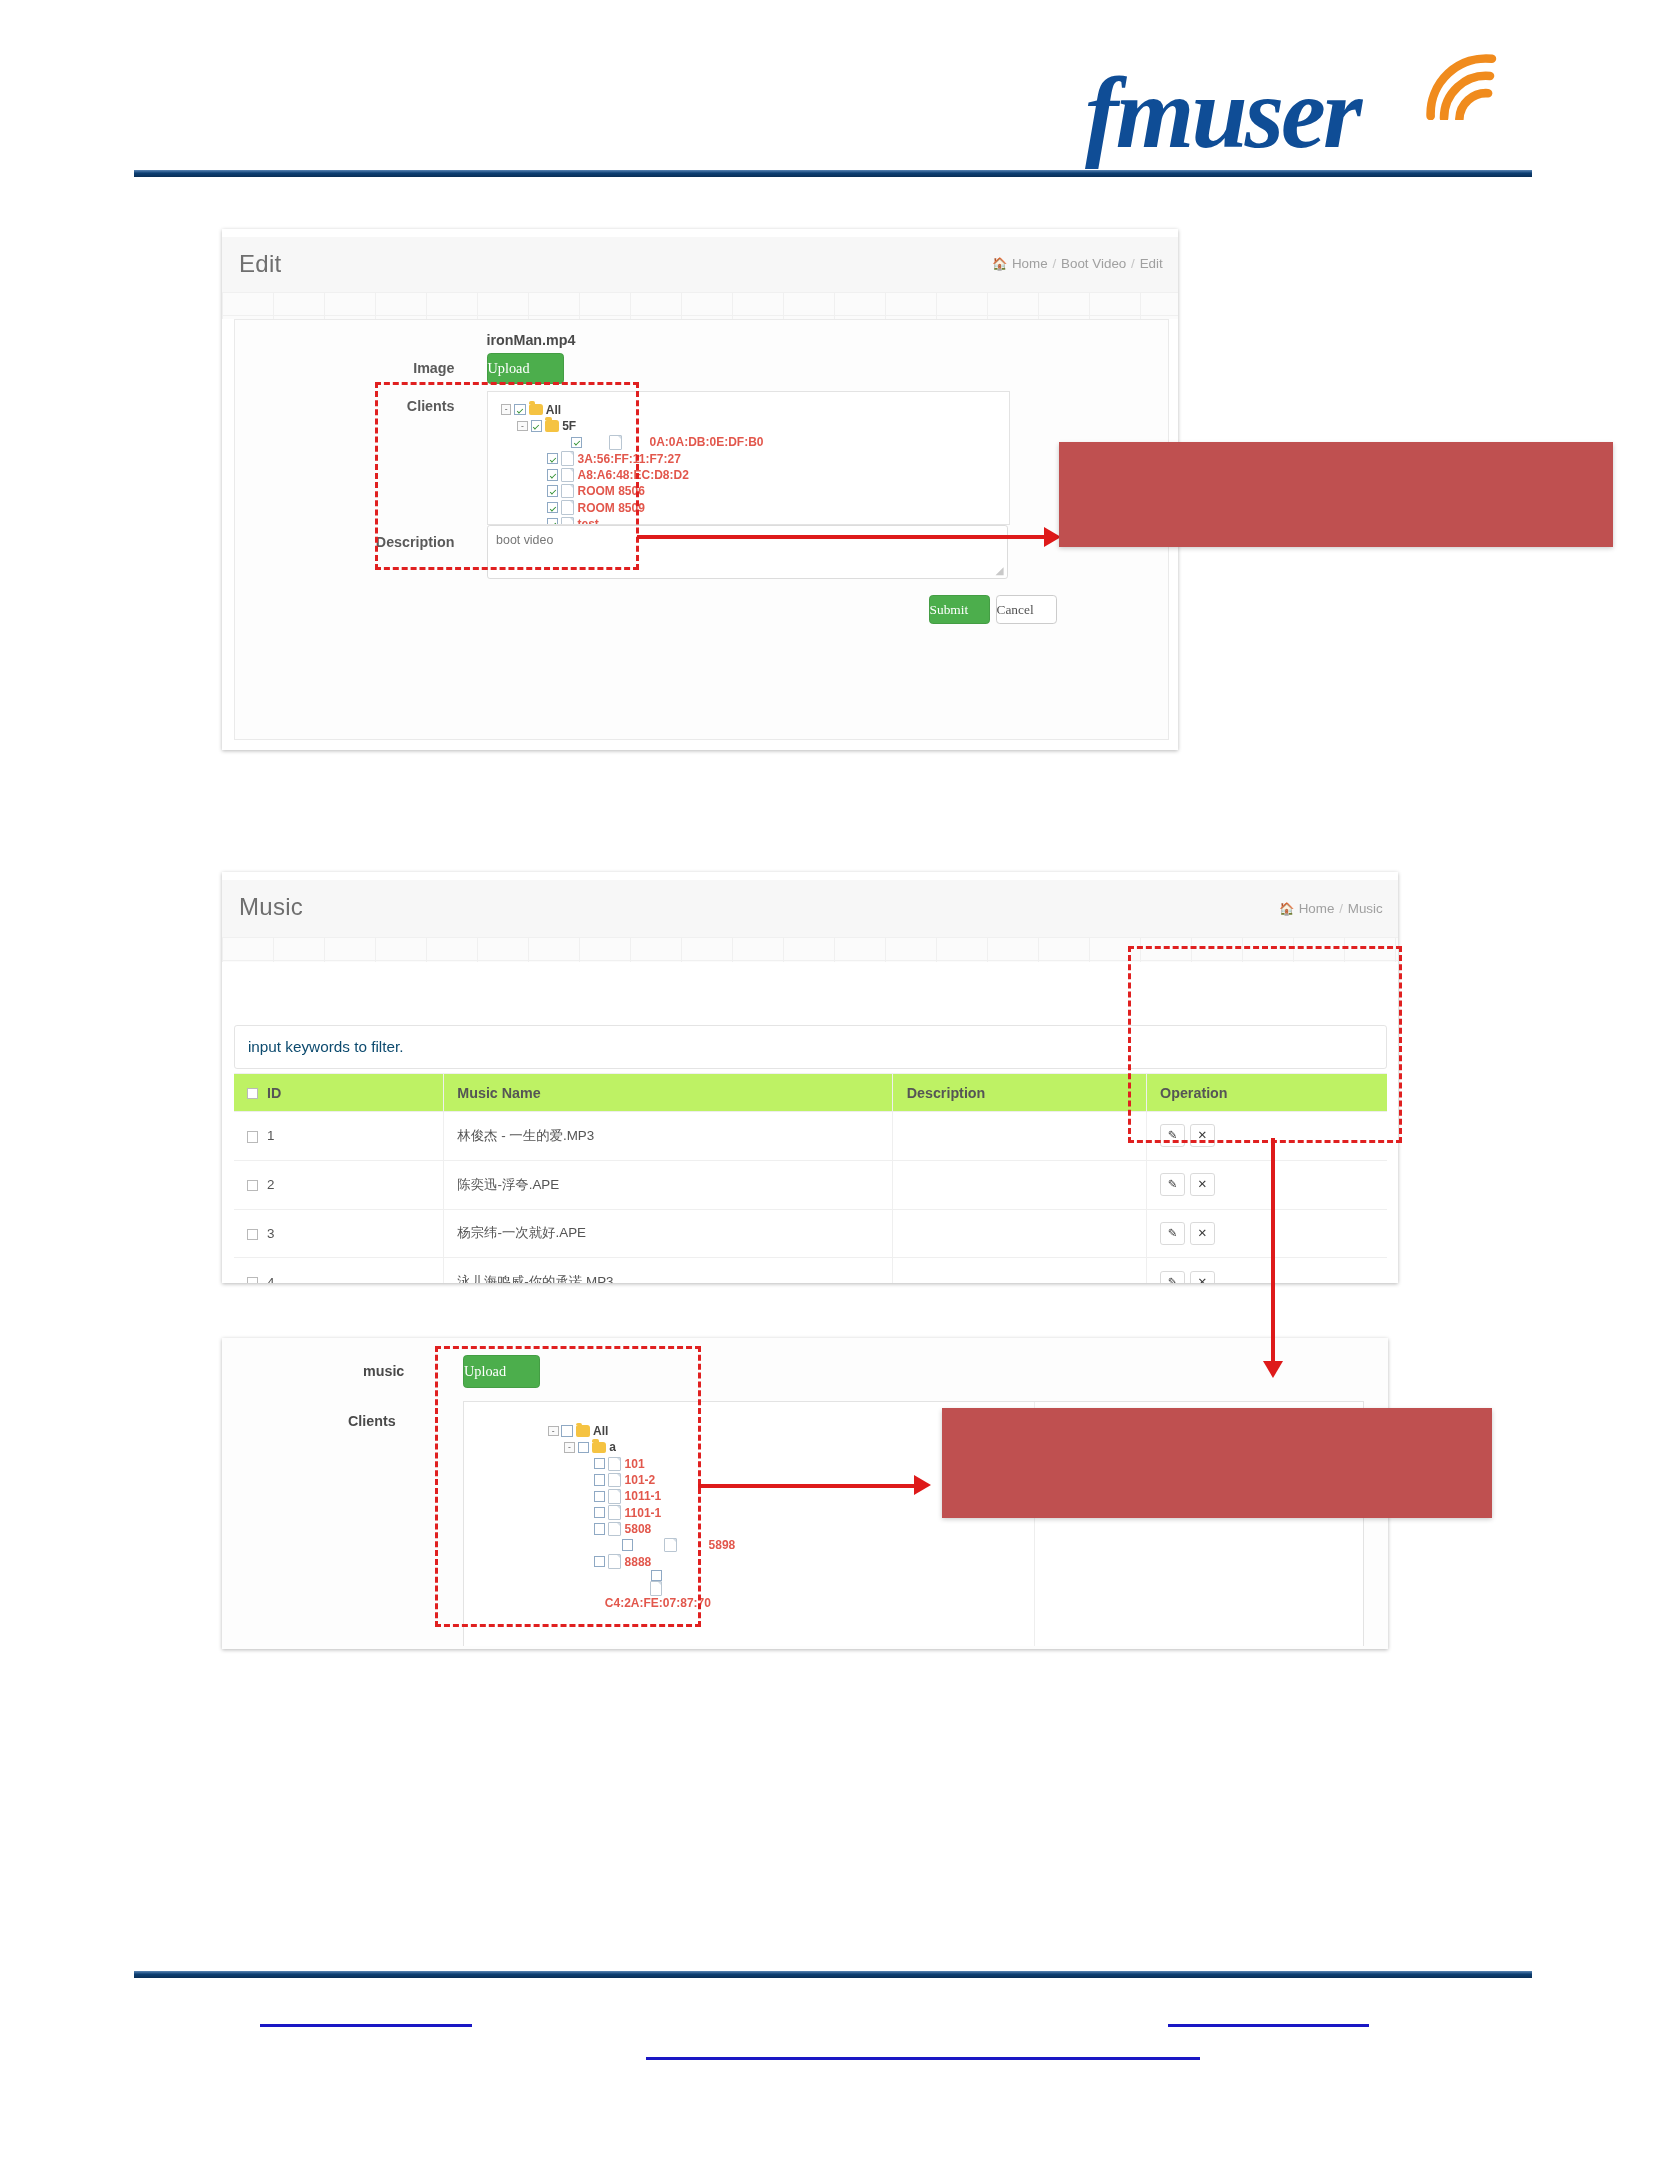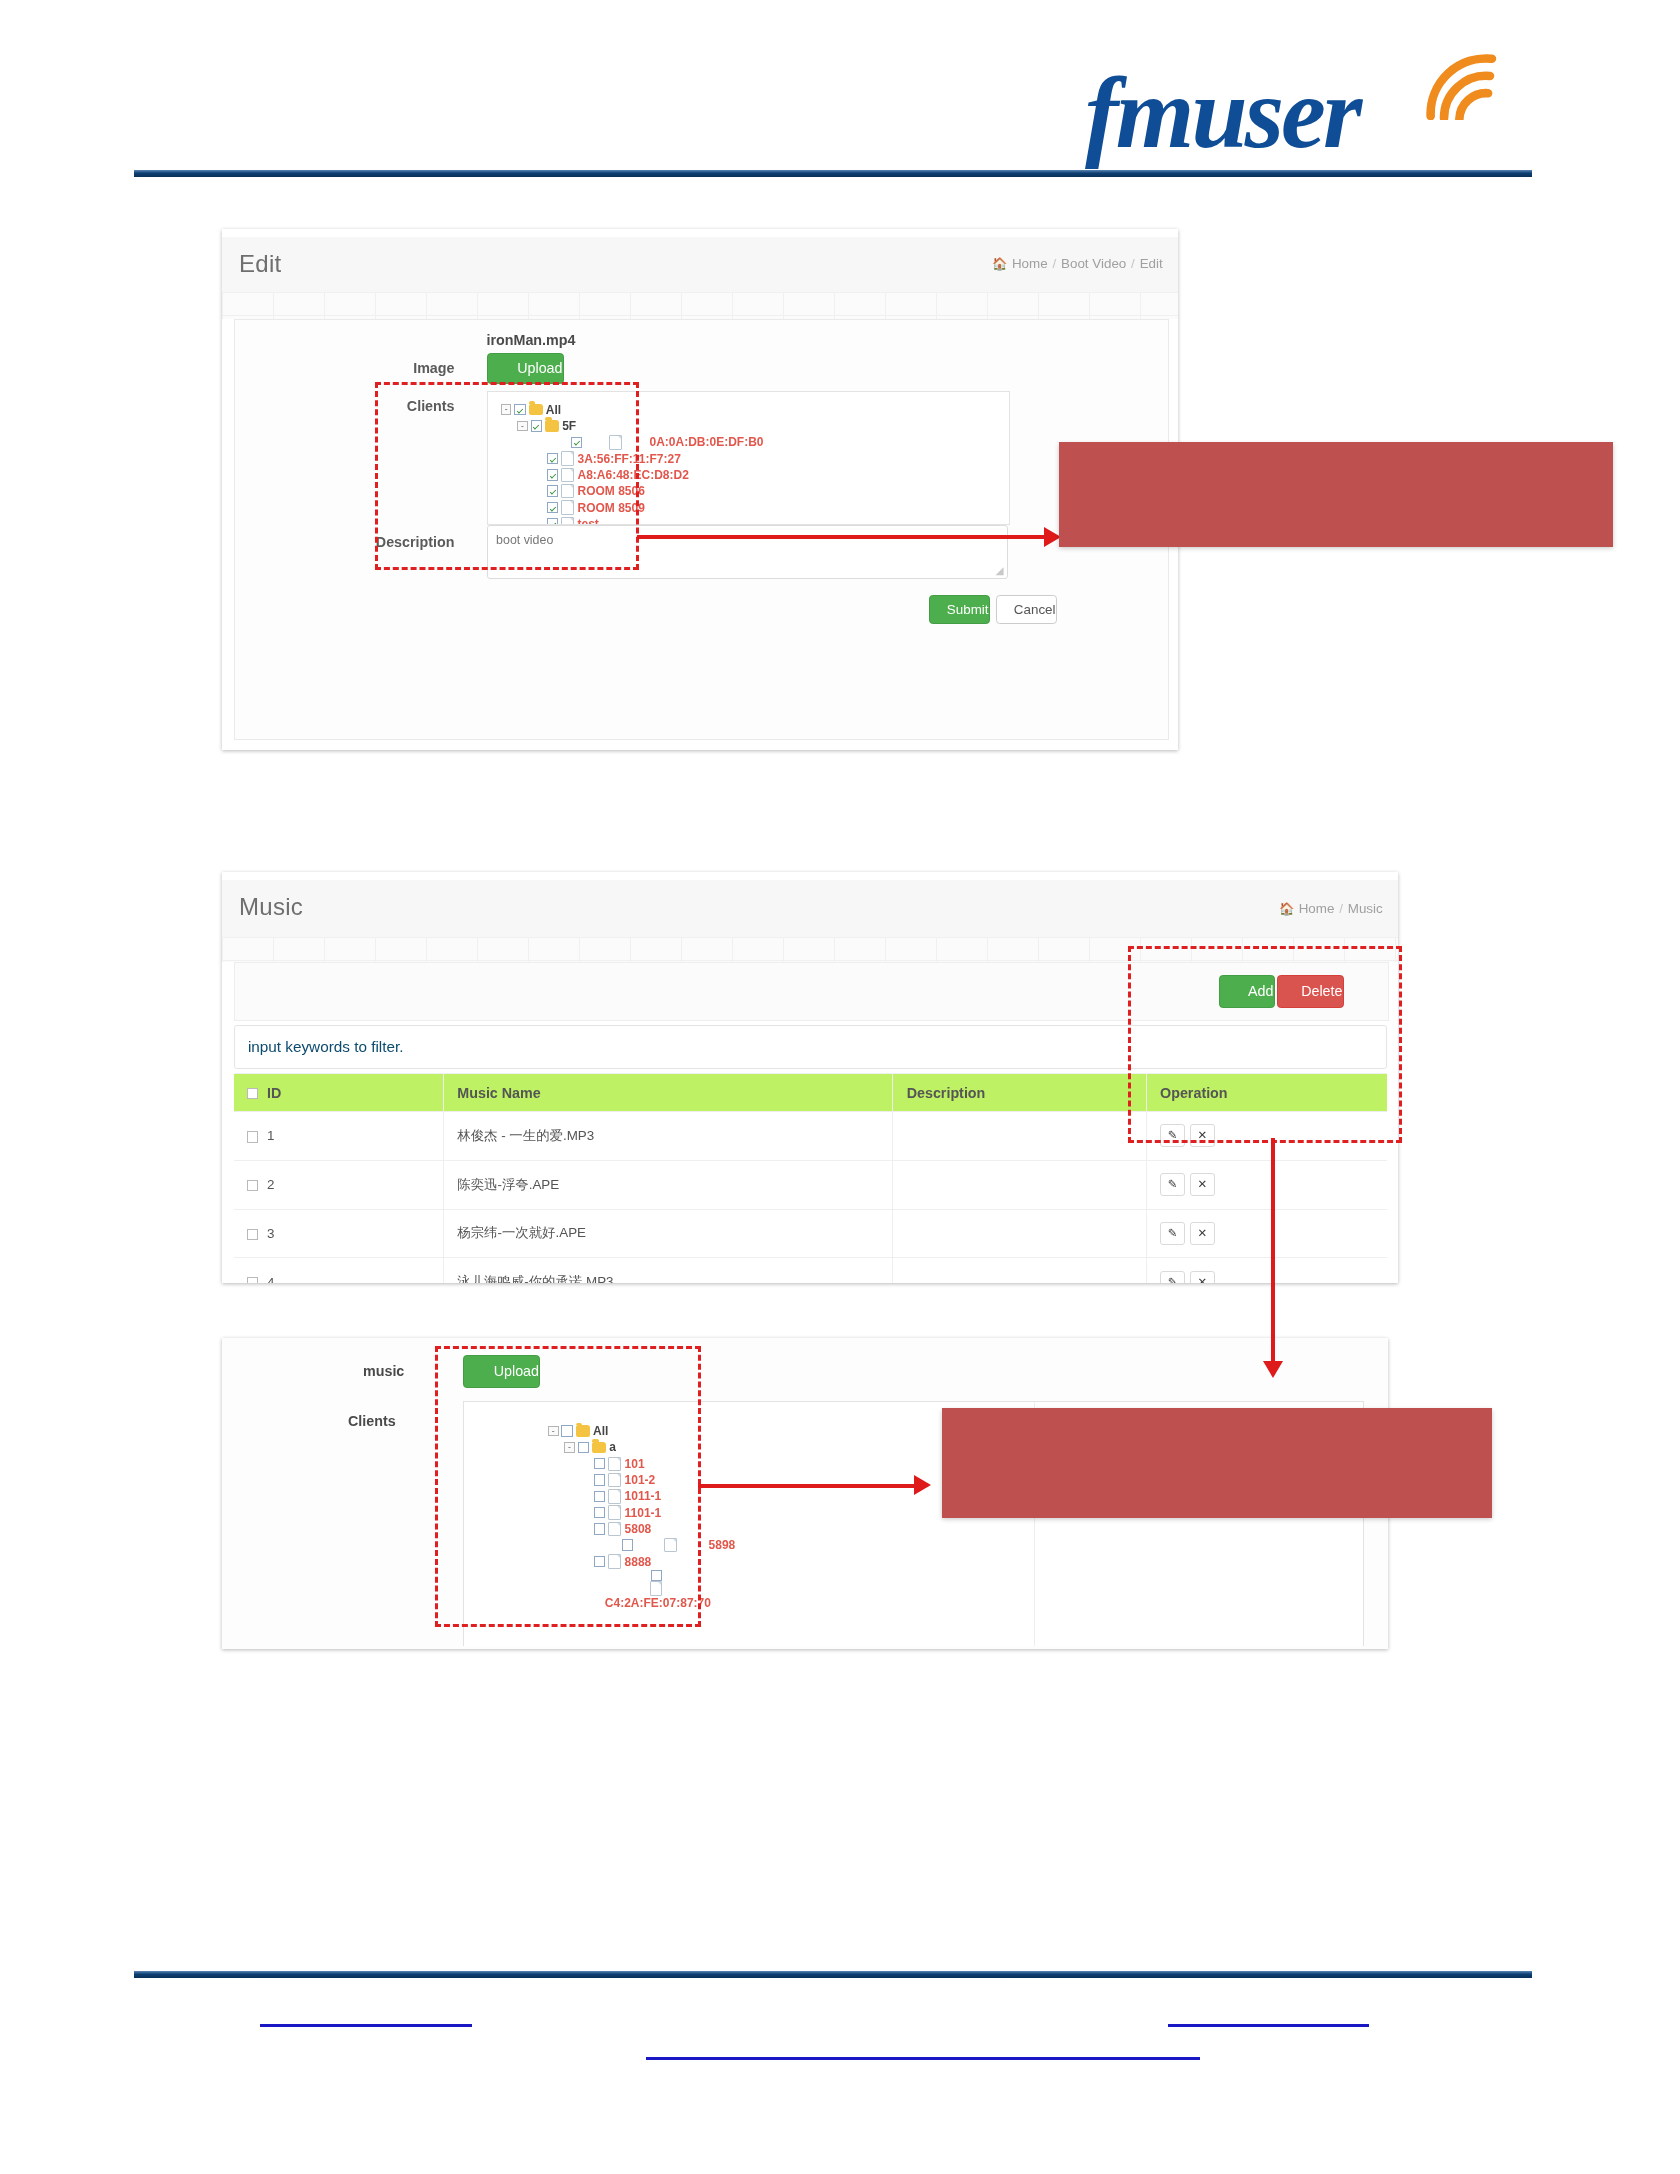--- a/index.html
+++ b/index.html
@@ -47,21 +47,21 @@
   .grid-strip{background:#fbfbfb;
     background-image:linear-gradient(90deg,#f0f0f0 1px,transparent 1px),
                      linear-gradient(#f0f0f0 1px,transparent 1px);
     background-size:51px 23px;}
   .body-card{background:#fdfdfd;border:1px solid #eaeaea;}
 
   
   .flabel{position:absolute;color:#5a5a5a;font-size:14.3px;font-weight:bold;text-align:right;}
   .fname{position:absolute;color:#4a4a4a;font-size:14.3px;font-weight:bold;}
   .btn{display:inline-block;border-radius:3.8px;font-size:14.3px;
-       text-align:right;cursor:pointer;border:1px solid transparent;}
+       text-align:left;cursor:pointer;border:1px solid transparent;font-family:Liberation Serif, serif;}
   .btn-green{background:#4cae4c;border-color:#449d44;color:#fff;}
   .btn-red{background:#d9534f;border-color:#d43f3a;color:#fff;}
   .btn-white{background:#fff;border-color:#ccc;color:#555;}
 
   .tree-box{position:absolute;background:#fff;border:1px solid #e3e3e3;overflow:hidden;}
   .tnode{display:flex;align-items:center;height:16.3px;white-space:nowrap;}
   .texp{width:10.5px;height:10.5px;border:1px solid #b4b4b4;background:#fafafa;
         font-size:8.6px;line-height:8.6px;text-align:center;color:#666;margin-right:2.9px;
         box-sizing:border-box;}
   .texp-blank{width:10.5px;height:10.5px;margin-right:2.9px;}
@@ -214,24 +214,20 @@
 
     <div class="panel-top" style="position:absolute;left:0;top:7.6px;width:100%;height:57px;">
       <div class="panel-title" style="left:17px;top:13.4px;">Music</div>
       <div class="crumb" style="top:21px;">
         <span class="home-icon">🏠</span><span>Home</span><span class="sep">/</span><span>Music</span>
       </div>
     </div>
 
     <div class="grid-strip" style="position:absolute;left:0;top:65px;width:100%;height:25px;"></div>
 
-    <div style="position:absolute;left:11.5px;top:90px;width:1153px;height:57px;background:#fbfbfb;border:1px solid #eee;">
-      <div class="btn btn-green" style="position:absolute;right:113px;top:12.4px;width:54px;height:31px;line-height:31px;font-size:14.3px;">Add</div>
-      <div class="btn btn-red" style="position:absolute;right:44px;top:12.4px;width:65px;height:31px;line-height:31px;font-size:14.3px;">Delete</div>
-    </div>
 
     <div class="filter-input" style="position:absolute;left:11.5px;top:153px;width:1151px;height:42px;">
       <div class="filter-ph">input keywords to filter.</div>
     </div>
 
     <div style="position:absolute;left:11.5px;top:201px;width:1153px;">
       <table class="mtable">
         <thead>
             <tr id="music-head">
               <th style="width: 196px;"><span class="hcb"></span><span>ID</span></th>

